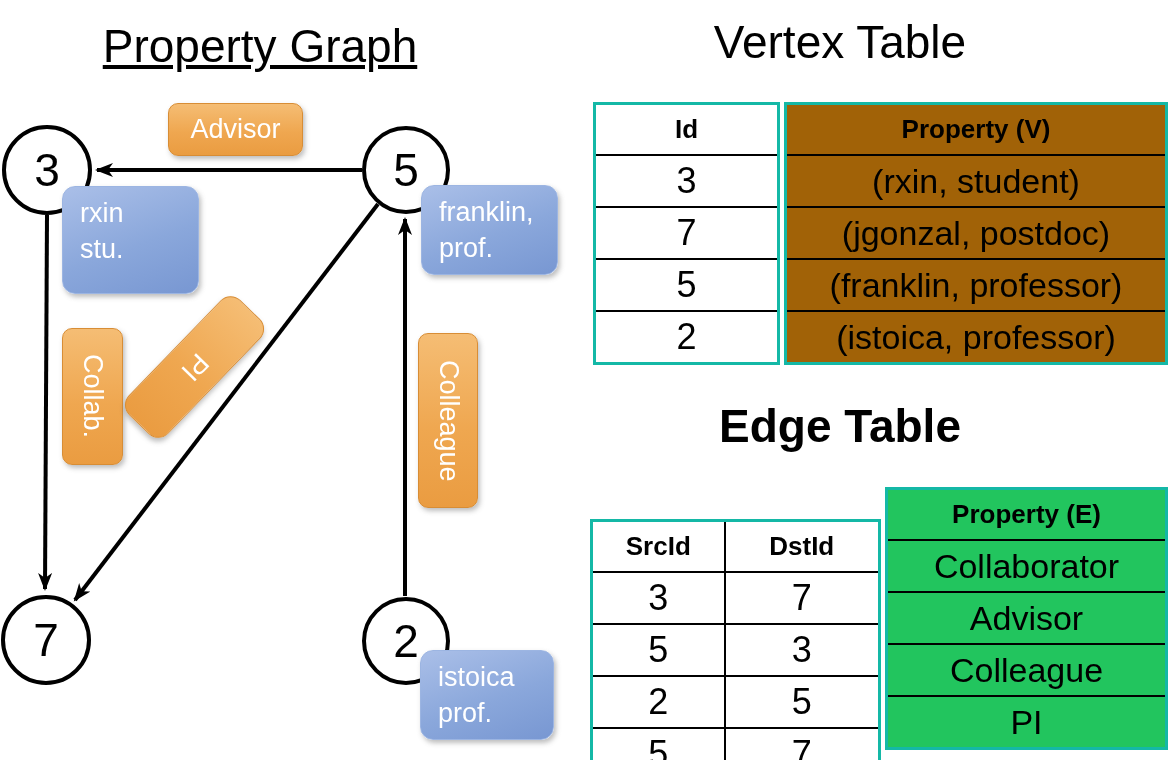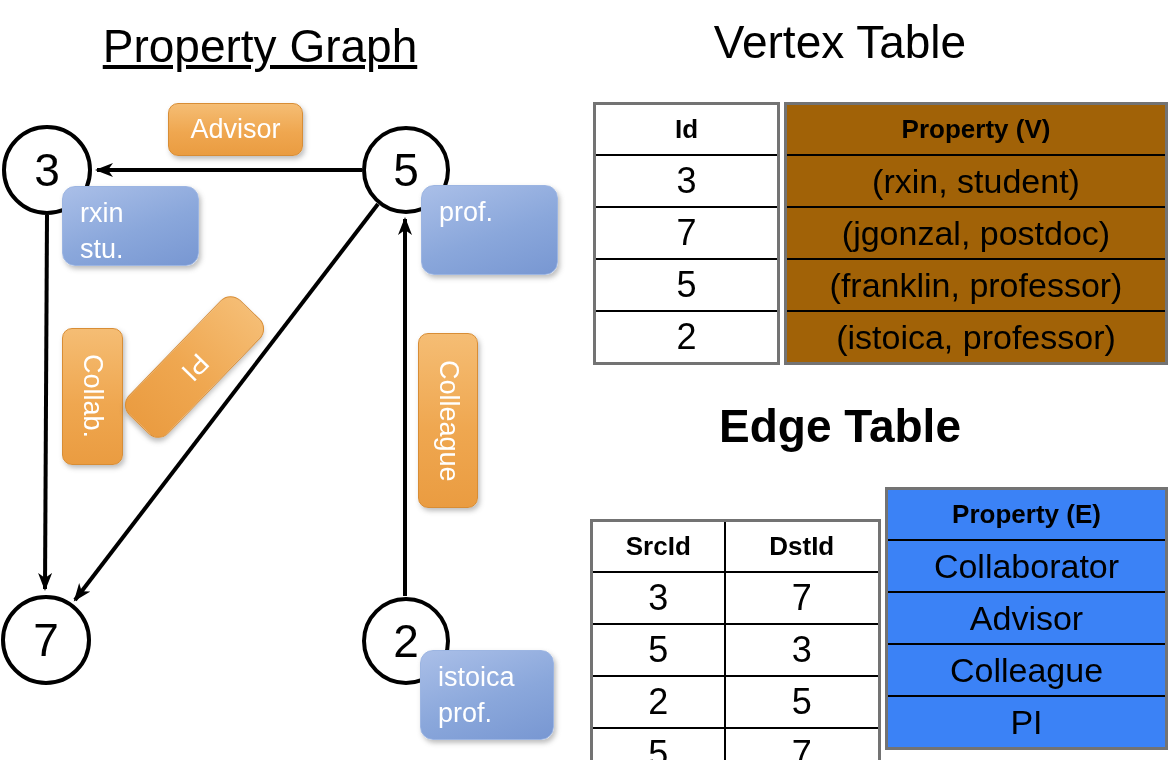--- a/index.html
+++ b/index.html
@@ -35,32 +35,32 @@
     border:1px solid #9cb5e2;border-radius:13px;
     box-shadow:2px 3px 5px rgba(110,110,110,0.45);
     color:#fff;font-size:27px;line-height:36px;padding:8px 0 0 17px;
   }
   .bbox span{display:block;}
   
   #graph-edges{position:absolute;left:0;top:0;z-index:1;}
   
   table.tbl{
     position:absolute;border-collapse:collapse;table-layout:fixed;
-    border:3px solid #737373;background:#fff;
+    border:3px solid #14b8a6;background:#fff;
   }
   table.tbl th,table.tbl td{
     border:2px solid #000;text-align:center;vertical-align:middle;
     padding:0;overflow:hidden;white-space:nowrap;
   }
   table.tbl th{font-size:26px;font-weight:bold;height:49px;}
   table.tbl td{height:50px;}
   td.idcell{font-size:36px;}
   td.propcell{font-size:34px;}
   .bluecol th,.bluecol td{background:#a16207;}
-  .tancol th,.tancol td{background:#3b82f6;}
+  .tancol th,.tancol td{background:#22c55e;}
 </style>
 </head>
 <body>
 
 <div class="stage">
 
   <div class="big-title" style="left:30px;top:18px;width:460px;text-decoration:underline;">Property Graph</div>
   <div class="big-title" style="left:600px;top:14px;width:480px;">Vertex Table</div>
   <div class="big-title" style="left:600px;top:398px;width:480px;font-weight:bold;">Edge Table</div>
 
@@ -87,25 +87,26 @@
   <div class="obox" style="left:62px;top:328px;width:61px;height:137px;">
     <span class="vtext">Collab.</span>
   </div>
   <div class="obox" id="lbl-pi" style="left:167px;top:287px;width:55px;height:160px;">
     <span class="vtext">PI</span>
   </div>
   <div class="obox" style="left:418px;top:333px;width:60px;height:175px;">
     <span class="vtext">Colleague</span>
   </div>
 
-  <div class="bbox" style="left:62px;top:186px;width:137px;height:80px;">
+  <div class="bbox" style="left:62px;top:186px;width:137px;height:108px;">
     <span>rxin</span>
     <span>stu.</span>
   </div>
   <div class="bbox" style="left:421px;top:185px;width:137px;height:90px;">
+    <span>franklin,</span>
     <span>prof.</span>
   </div>
   <div class="bbox" style="left:420px;top:650px;width:134px;height:90px;">
     <span>istoica</span>
     <span>prof.</span>
   </div>
 
   <table class="tbl" style="left:593px;top:102px;width:187px;">
     <tbody>
         <tr>

